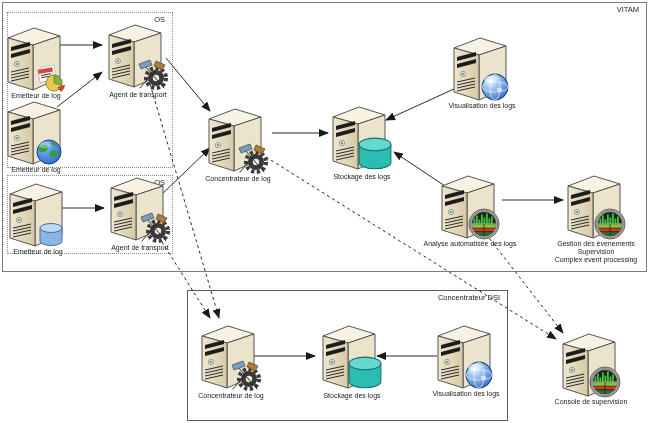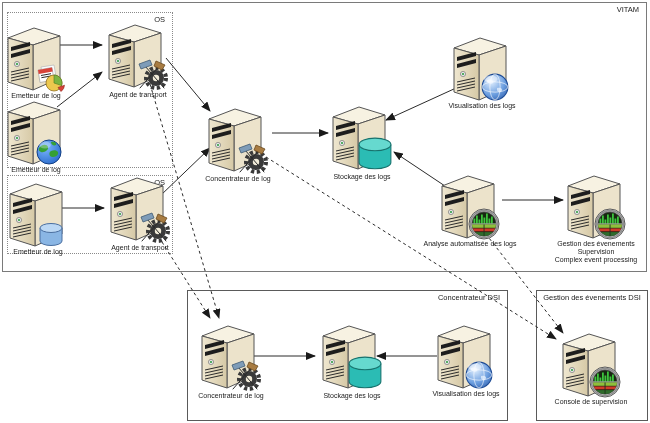--- a/index.html
+++ b/index.html
@@ -37,23 +37,20 @@
   </div>
   <div class="box dotted" style="left:7px;top:12px;width:166px;height:156px">
     <span class="box-label right">OS</span>
   </div>
   <div class="box dotted" style="left:7px;top:175px;width:166px;height:79px">
     <span class="box-label right">OS</span>
   </div>
   <div class="box solid dark" style="left:187px;top:290px;width:321px;height:131px">
     <span class="box-label right">Concentrateur DSI</span>
   </div>
-  <div class="box solid dark" style="left:536px;top:290px;width:112px;height:131px">
-    <span class="box-label center">Gestion des évenements DSI</span>
-  </div>
 
   <svg id="edge-layer" width="650" height="423">
     <defs>
       <marker id="arrowhead" markerWidth="10" markerHeight="8" refX="9" refY="4" orient="auto" markerUnits="userSpaceOnUse">
         <path d="M0,0 L10,4 L0,8 Z" fill="#1a1a1a"></path>
       </marker>
       <linearGradient id="gradFront" x1="0" y1="0" x2="1" y2="0">
         <stop offset="0" stop-color="#efe7d0"></stop>
           <stop offset="1" stop-color="#d6c9a6"></stop>
       </linearGradient>

